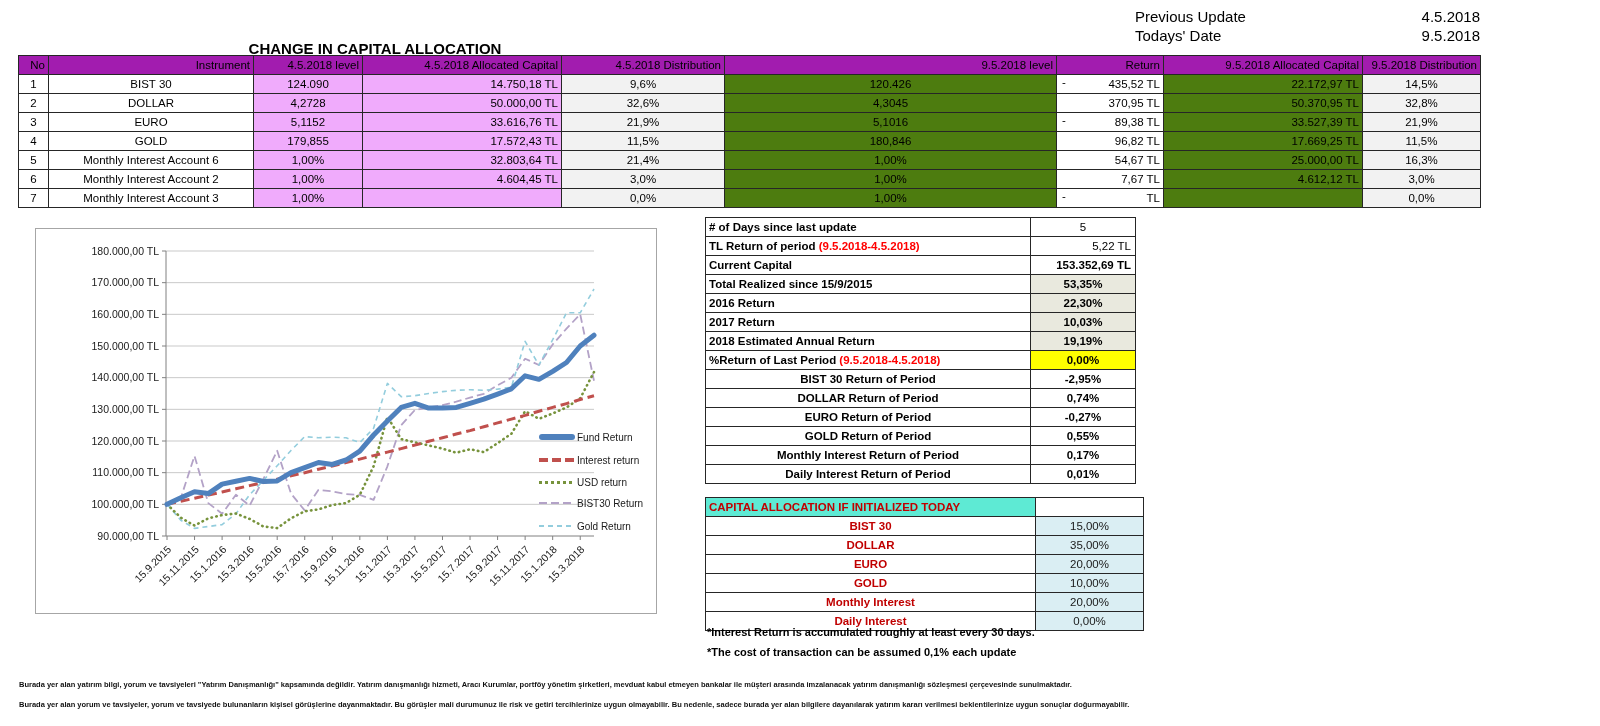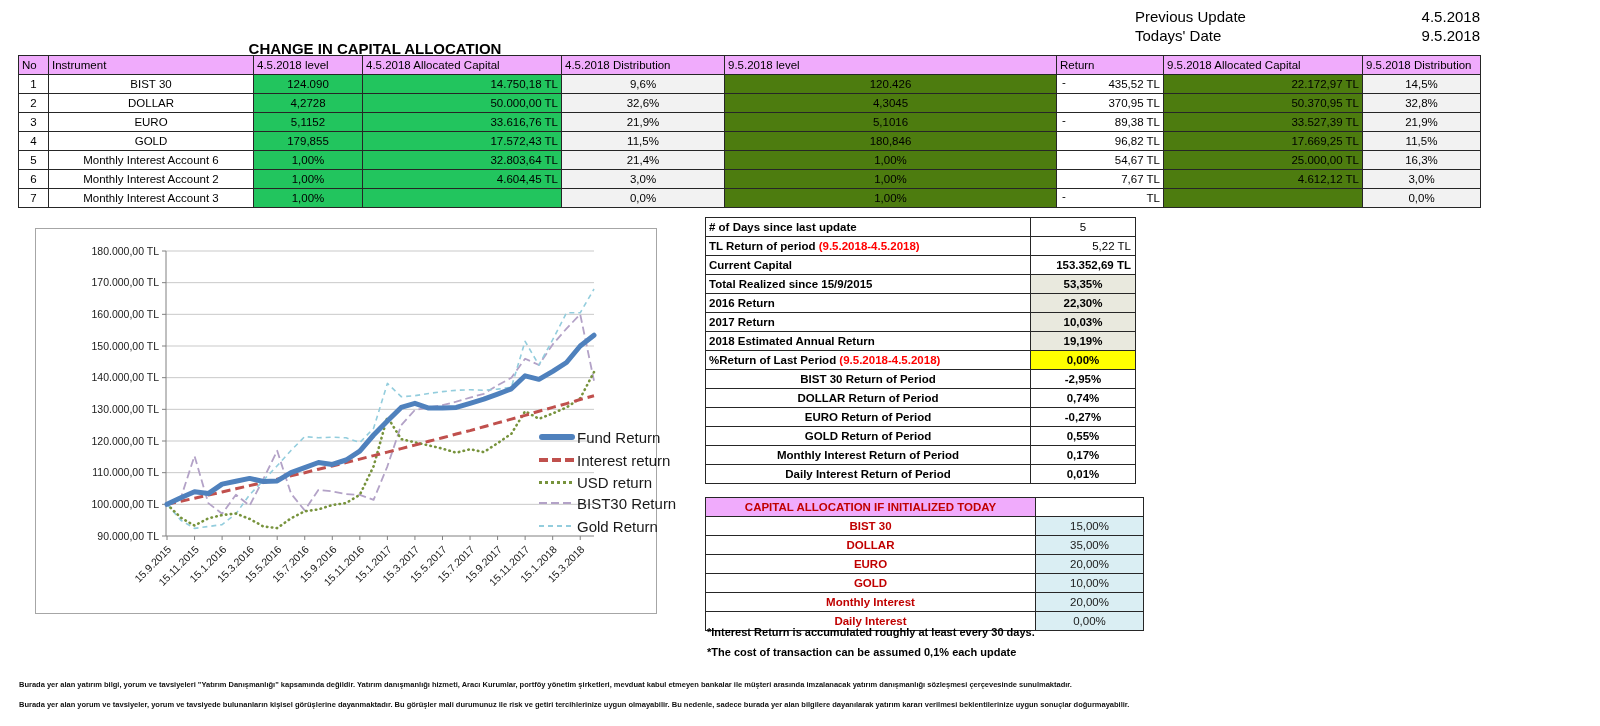--- a/index.html
+++ b/index.html
@@ -8,53 +8,53 @@
   .abs{position:absolute;}
   .lbl{font-size:15px;}
   .right{text-align:right;}
   .bold{font-weight:bold;}
 
   
   table.sheet{border-collapse:collapse;table-layout:fixed;font-size:11.5px;}
   table.sheet td, table.sheet th{border:1px solid #262626;padding:0 3px;height:18px;
       line-height:14px;overflow:hidden;white-space:nowrap;font-weight:normal;}
   #top-table{position:absolute;left:18px;top:55px;}
-  #top-table th{text-align:left;background:#f0abfc;margin-left:43px;}
+  #top-table th{text-align:right;background:#a21caf;margin-left:43px;}
   td.c{text-align:center;}
   td.r{text-align:right;padding-right:4px;}
-  .peach{background:#22c55e;}
+  .peach{background:#f0abfc;}
   .green{background:#4d7c0f;}
   .gray{background:#F2F2F2;}
   td.ret{text-align:right;position:relative;padding-right:4px;}
   td.ret .dash{position:absolute;left:5px;top:0;}
 
   #stats-table{position:absolute;left:705px;top:217px;}
   #stats-table td.label{font-weight:bold;padding-left:3px;}
   #stats-table td.label.cen{text-align:center;}
   #stats-table td.val{text-align:center;}
   #stats-table td.val.vr{text-align:right;padding-right:4px;margin-top:33px;}
   .bg-statgreen{background:#E9E9DE;}
   .bg-yellow{background:#FFFF00;}
   .redtxt{color:#FF0000;}
 
   #alloc-table{position:absolute;left:705px;top:497px;}
-  #alloc-table td.ahead{background:#f0abfc;color:#C00000;font-weight:bold;text-align:center;margin-left:39px;}
+  #alloc-table td.ahead{background:#5eead4;color:#C00000;font-weight:bold;text-align:left;margin-left:39px;}
   #alloc-table td.alabel{color:#C00000;font-weight:bold;text-align:center;}
   #alloc-table td.aval{background:#DAEEF3;text-align:center;color:#1a1a1a;}
 
   
   #chart-box{position:absolute;left:35px;top:228px;width:620px;height:384px;
              border:1px solid #A6A6A6;background:#fff;}
   #chart-box svg{position:absolute;left:0;top:0;}
   svg text{font-family:"Liberation Sans",sans-serif;}
   .ylab{font-size:10.5px;fill:#1a1a1a;}
   .xlab{font-size:10.5px;fill:#1a1a1a;}
   #chart-legend{position:absolute;left:503px;top:0;width:117px;height:100%;}
   .leg-entry{position:absolute;display:flex;align-items:center;height:12px;}
-  .leg-text{font-size:15px;color:#1a1a1a;margin-left:2px;white-space:nowrap;}
+  .leg-text{font-size:10px;color:#1a1a1a;margin-left:2px;white-space:nowrap;}
   .sw{display:inline-block;width:36px;flex:0 0 36px;}
   .sw-0{height:6px;background:#4F81BD;border-radius:3px;}
   .sw-1{height:4px;background:repeating-linear-gradient(90deg,#C0504D 0 9px,transparent 9px 13px);}
   .sw-2{height:3px;background:repeating-linear-gradient(90deg,#77933C 0 3px,transparent 3px 6px);}
   .sw-3{height:2px;background:repeating-linear-gradient(90deg,#B3A2C7 0 8px,transparent 8px 12px);}
   .sw-4{height:2px;background:repeating-linear-gradient(90deg,#93CDDD 0 5px,transparent 5px 9px);}
 
   .footnote{position:absolute;left:707px;font-size:11px;font-weight:bold;white-space:nowrap;}
   .disclaimer{position:absolute;left:19px;font-size:7.5px;font-weight:bold;color:#111;white-space:nowrap;}
 </style>

